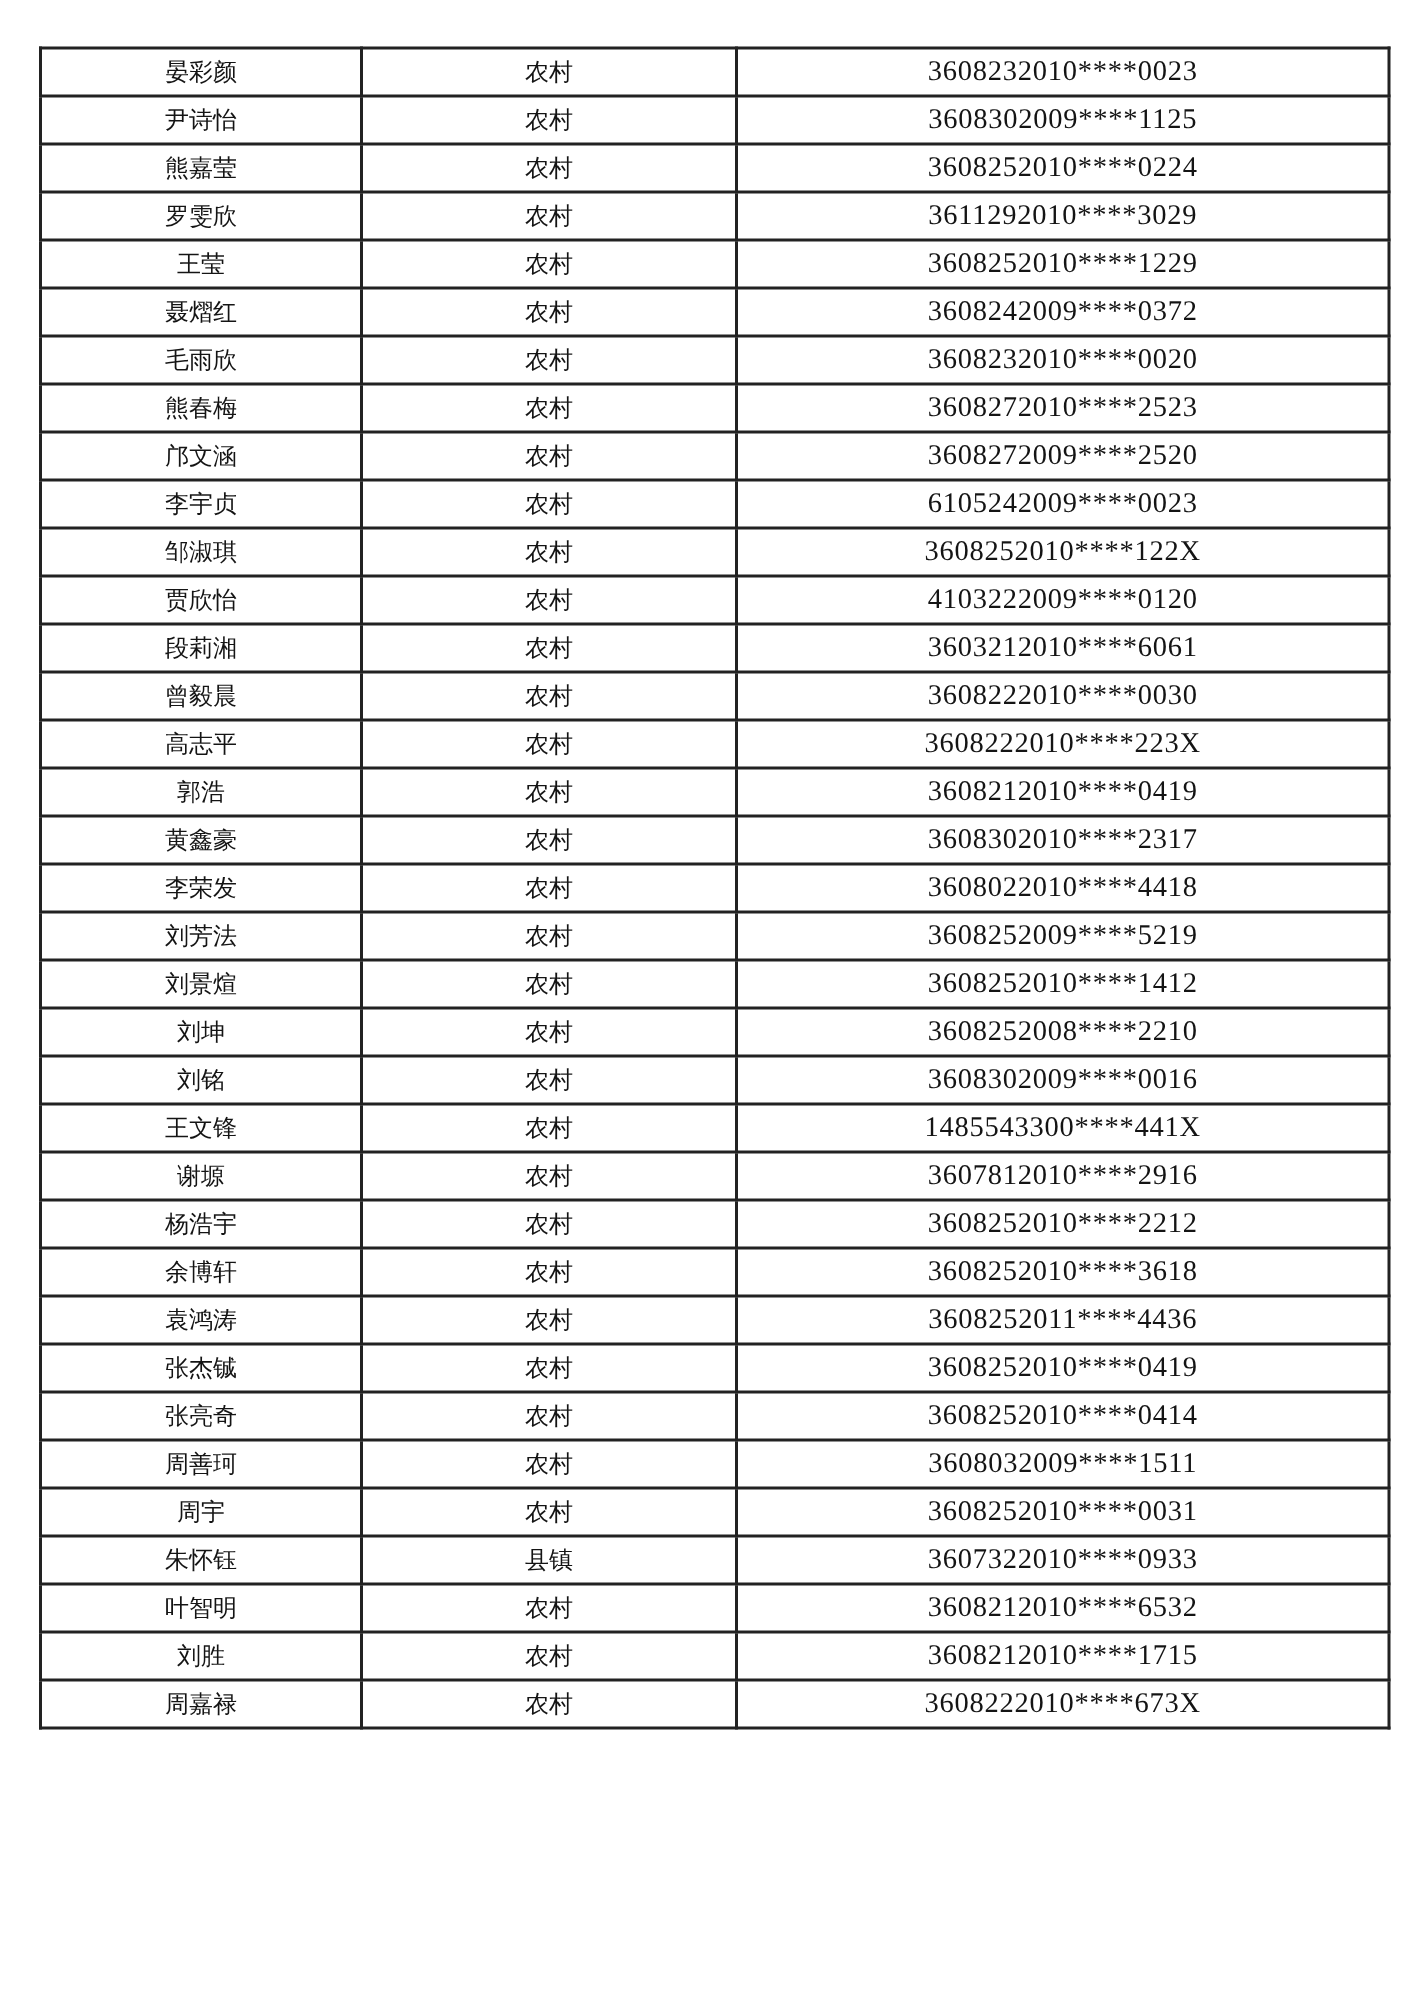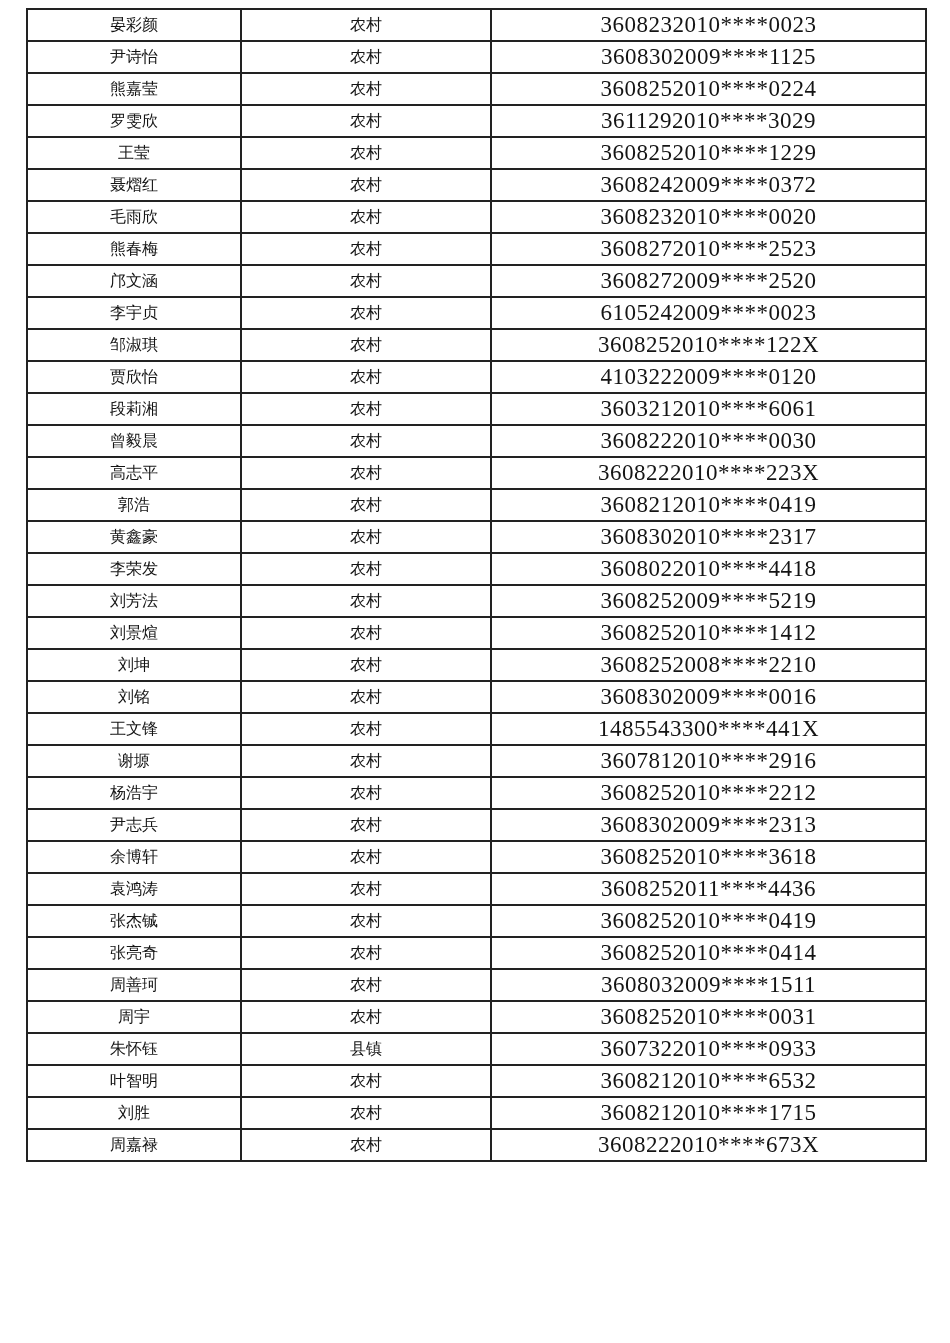--- a/index.html
+++ b/index.html
@@ -11,39 +11,39 @@
     position: relative;
     width: 950px;
     height: 1343px;
     background: #ffffff;
     font-family: "Liberation Serif", "DejaVu Serif", serif;
     overflow: hidden;
   }
   table.roster {
     position: absolute;
     left: 26px;
-    top: 8px;
+    top: 31px;
     width: 899px;
     border-collapse: collapse;
     table-layout: fixed;
     border-radius: 21px;
   }
   table.roster td {
     border: 2px solid #222222;
     height: 30px;
     padding: 0;
     text-align: center;
     vertical-align: middle;
     font-size: 16px;
     color: #141414;
     white-space: nowrap;
     overflow: hidden;
   }
   table.roster td.id-cell {
-    font-size: 23px;
+    font-size: 19px;
     letter-spacing: 0.5px;
   }
   col.c-name { width: 214px; }
   col.c-type { width: 250px; }
   col.c-id   { width: 435px; }
 </style>
 </head>
 <body>
 
 <div class="page">
@@ -173,25 +173,20 @@
           <td>谢塬</td>
           <td>农村</td>
           <td class="id-cell">3607812010****2916</td>
         </tr>
         <tr>
           <td>杨浩宇</td>
           <td>农村</td>
           <td class="id-cell">3608252010****2212</td>
         </tr>
         <tr>
-          <td>尹志兵</td>
-          <td>农村</td>
-          <td class="id-cell">3608302009****2313</td>
-        </tr>
-        <tr>
           <td>余博轩</td>
           <td>农村</td>
           <td class="id-cell">3608252010****3618</td>
         </tr>
         <tr>
           <td>袁鸿涛</td>
           <td>农村</td>
           <td class="id-cell">3608252011****4436</td>
         </tr>
         <tr>

